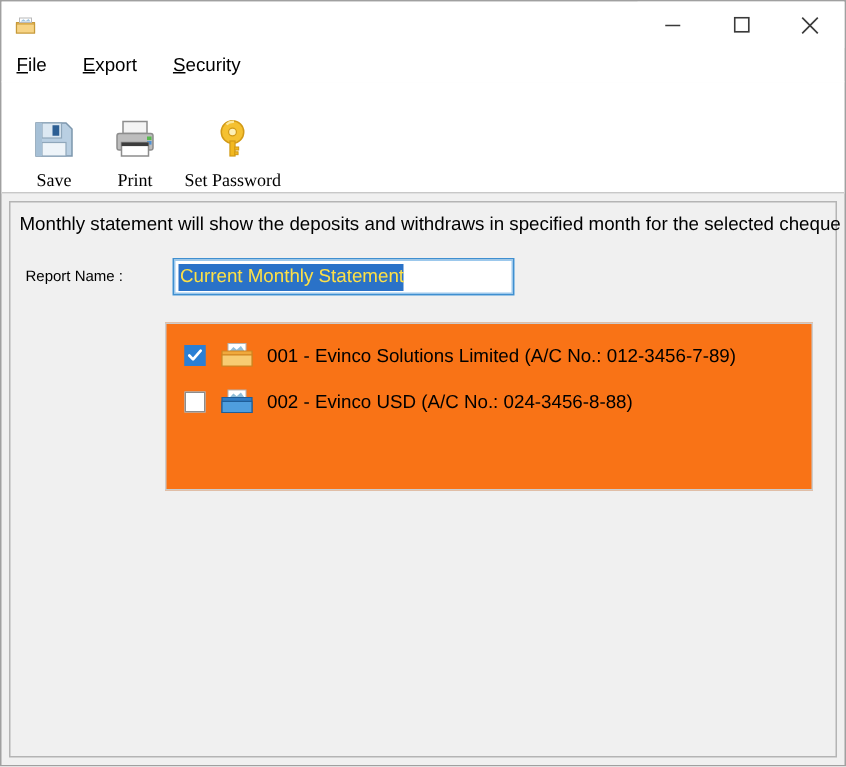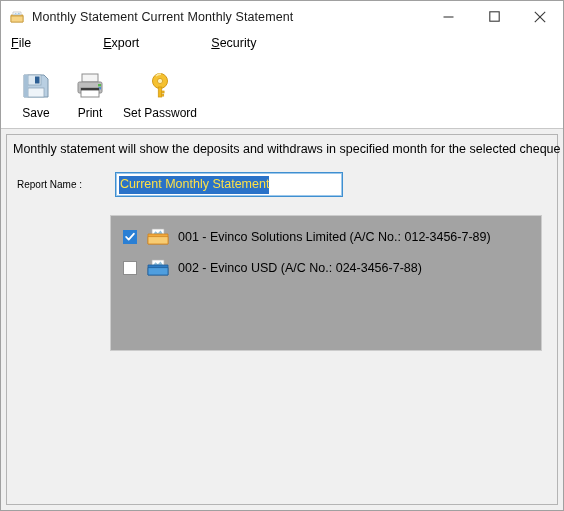--- a/index.html
+++ b/index.html
@@ -61,41 +61,41 @@
   .winbtn svg { display: block; }
 
   
   .menubar {
     height: 22px;
     background: #ffffff;
     display: flex;
     align-items: center;
     padding-left: 10px;
     border-bottom: 1px solid #ffffff;
-    gap: 48px;
   }
   .menu-item {
     font-size: 12.5px;
     color: #000000;
     margin-right: 24px;
     white-space: nowrap;
   }
   .menu-item .acc {
     text-decoration: underline;
   }
 
   
   .toolbar {
     height: 74px;
     background: #ffffff;
     border-bottom: 1px solid #c8c8c8;
     display: flex;
-    align-items: center;
+    align-items: flex-end;
     padding-left: 8px;
     box-sizing: border-box;
+    font-family: Liberation Serif, serif;
   }
   .tbtn {
     display: flex;
     flex-direction: column;
     align-items: center;
     justify-content: flex-start;
     padding: 6px 6px 0 6px;
     min-width: 42px;
   }
   .tbtn-icon {
@@ -161,23 +161,23 @@
     line-height: 15px;
   }
 
   
   #cheque-book-label { left: 10px; top: 274px; }
   .listbox {
     position: absolute;
     left: 103px;
     top: 80px;
     width: 432px;
-    height: 136px;
-    box-sizing: border-box;
-    background: #a3a3a3;
+    height: 112px;
+    box-sizing: border-box;
+    background: #f97316;
     border: 1px solid #cccccc;
   }
   .list-row {
     display: flex;
     align-items: center;
     height: 31px;
     padding-left: 12px;
   }
   .list-row:first-child { margin-top: 5px; }
   .cbox {
@@ -217,21 +217,20 @@
 
   <div class="titlebar">
     <div class="title-icon">
       <svg width="16" height="16" viewBox="0 0 16 16">
         <path d="M2 6 L14 6 L14 13 L2 13 Z" fill="#f0c060" stroke="#c79a3a" stroke-width="0.8"></path>
         <path d="M4 3 L12 3 L12 6 L4 6 Z" fill="#ffffff" stroke="#b9b9b9" stroke-width="0.7"></path>
         <path d="M4.6 5.4 L6.6 3.9 L8.2 5 L10 3.6 L11.4 5.4 Z" fill="#9fc4e0"></path>
         <path d="M2 7 L14 7 L14 13 L2 13 Z" fill="#f7d486" stroke="#c79a3a" stroke-width="0.8"></path>
       </svg>
     </div>
-    <div class="title-text">Monthly Statement Current Monthly Statement</div>
 
     <div class="winbtns">
       <div class="winbtn">
         <svg width="11" height="11" viewBox="0 0 11 11">
             <line x1="0.5" y1="6" x2="10.5" y2="6" stroke="#3a3a3a" stroke-width="1.1"></line>
           </svg>
       </div>
       <div class="winbtn">
         <svg width="11" height="11" viewBox="0 0 11 11">
             <rect x="0.8" y="0.8" width="9.4" height="9.4" fill="none" stroke="#3a3a3a" stroke-width="1.1"></rect>
@@ -330,19 +329,19 @@
       <div class="list-row">
         <div class="cbox off"></div>
         <div class="book-icon">
           <svg width="22" height="18" viewBox="0 0 22 18">
             <path d="M5 1 L17 1 L17 7 L5 7 Z" fill="#ffffff" stroke="#b4b4b4" stroke-width="0.7"></path>
             <path d="M5.8 6.4 L8.6 3.3 L10.8 5.2 L13.6 2.6 L16.2 6.4 Z" fill="#8fbdd8"></path>
             <path d="M1 6 L21 6 L21 16 L1 16 Z" fill="#2f7cc4" stroke="#1f5e99" stroke-width="0.8"></path>
             <path d="M1 8.6 L21 8.6 L21 16 L1 16 Z" fill="#4f9ede" stroke="#1f5e99" stroke-width="0.8"></path>
           </svg>
         </div>
-        <div class="list-text">002 - Evinco USD (A/C No.: 024-3456-7-88)</div>
+        <div class="list-text">002 - Evinco USD (A/C No.: 024-3456-8-88)</div>
       </div>
 
     </div>
 
   </div>
 </div>
 
 </body></html>

